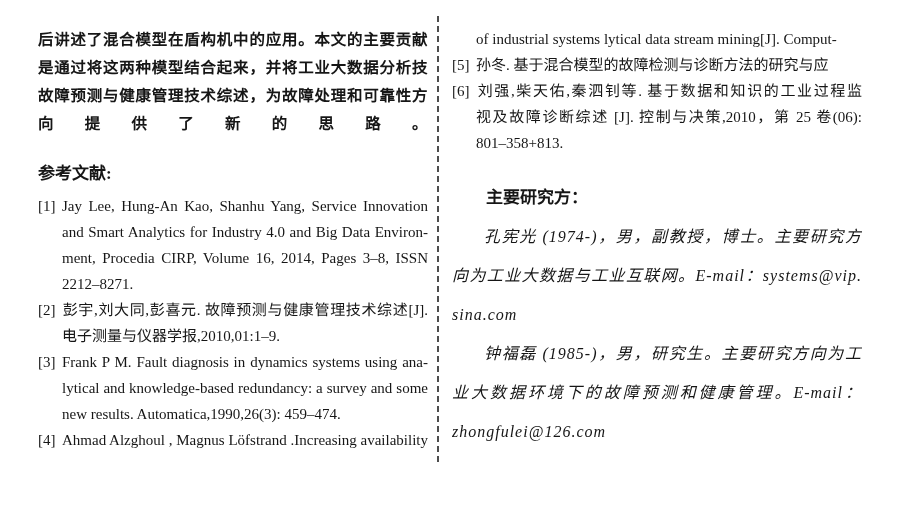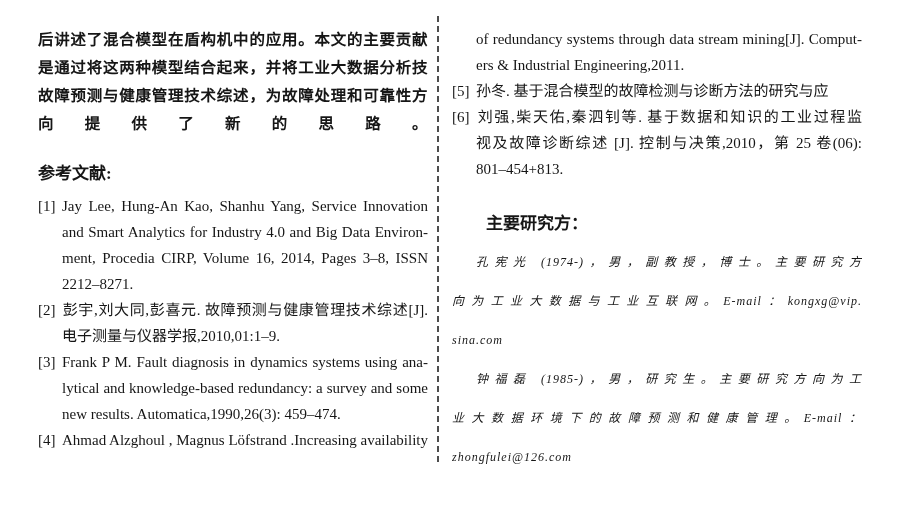--- a/index.html
+++ b/index.html
@@ -73,21 +73,21 @@
   .cont .line { padding-left: 24px; }
   .marker {
     display: inline-block;
     width: 24px;
     text-indent: 0;
   }
 
   
   .bio .line {
     font-style: italic;
-    font-size: 12px;
+    font-size: 16px;
     line-height: 27px;
     max-height: 27px;
     letter-spacing: 1px;
     margin-top: 12px;
   }
   .bio .line:first-child { text-indent: 2em; }
 </style>
 </head>
 <body>
 
@@ -122,41 +122,40 @@
         <div class="textblock ref continues">
           <div class="line"><span class="marker">[4]</span>Ahmad Alzghoul , Magnus Löfstrand .Increasing availability</div>
         </div>
       </div>
   </div>
 
   <div class="divider"></div>
 
   <div class="col col-right">
     <div class="textblock cont" id="ref-cont">
-        <div class="line">of redundancy systems through data stream mining[J]. Comput-</div>
-        <div class="line">ers &amp; Industrial Engineering,2011.</div>
+        <div class="line">of industrial systems lytical data stream mining[J]. Comput-</div>
       </div>
 
     <div id="refs-right">
         <div class="textblock ref">
           <div class="line"><span class="marker">[5]</span>孙冬. 基于混合模型的故障检测与诊断方法的研究与应</div>
         </div>
         <div class="textblock ref">
           <div class="line"><span class="marker">[6]</span>刘强,柴天佑,秦泗钊等. 基于数据和知识的工业过程监</div>
           <div class="line">视及故障诊断综述 [J]. 控制与决策,2010，第 25 卷(06):</div>
-          <div class="line">801–454+813.</div>
+          <div class="line">801–358+813.</div>
         </div>
       </div>
 
     <h3 class="heading authors-heading">主要研究方：</h3>
 
     <div id="bios">
         <div class="textblock bio">
           <div class="line">孔宪光 (1974-)，男，副教授，博士。主要研究方</div>
-          <div class="line">向为工业大数据与工业互联网。E-mail：kongxg@vip.</div>
+          <div class="line">向为工业大数据与工业互联网。E-mail：systems@vip.</div>
           <div class="line">sina.com</div>
         </div>
         <div class="textblock bio">
           <div class="line">钟福磊 (1985-)，男，研究生。主要研究方向为工</div>
           <div class="line">业大数据环境下的故障预测和健康管理。E-mail：</div>
           <div class="line">zhongfulei@126.com</div>
         </div>
       </div>
   </div>
 

